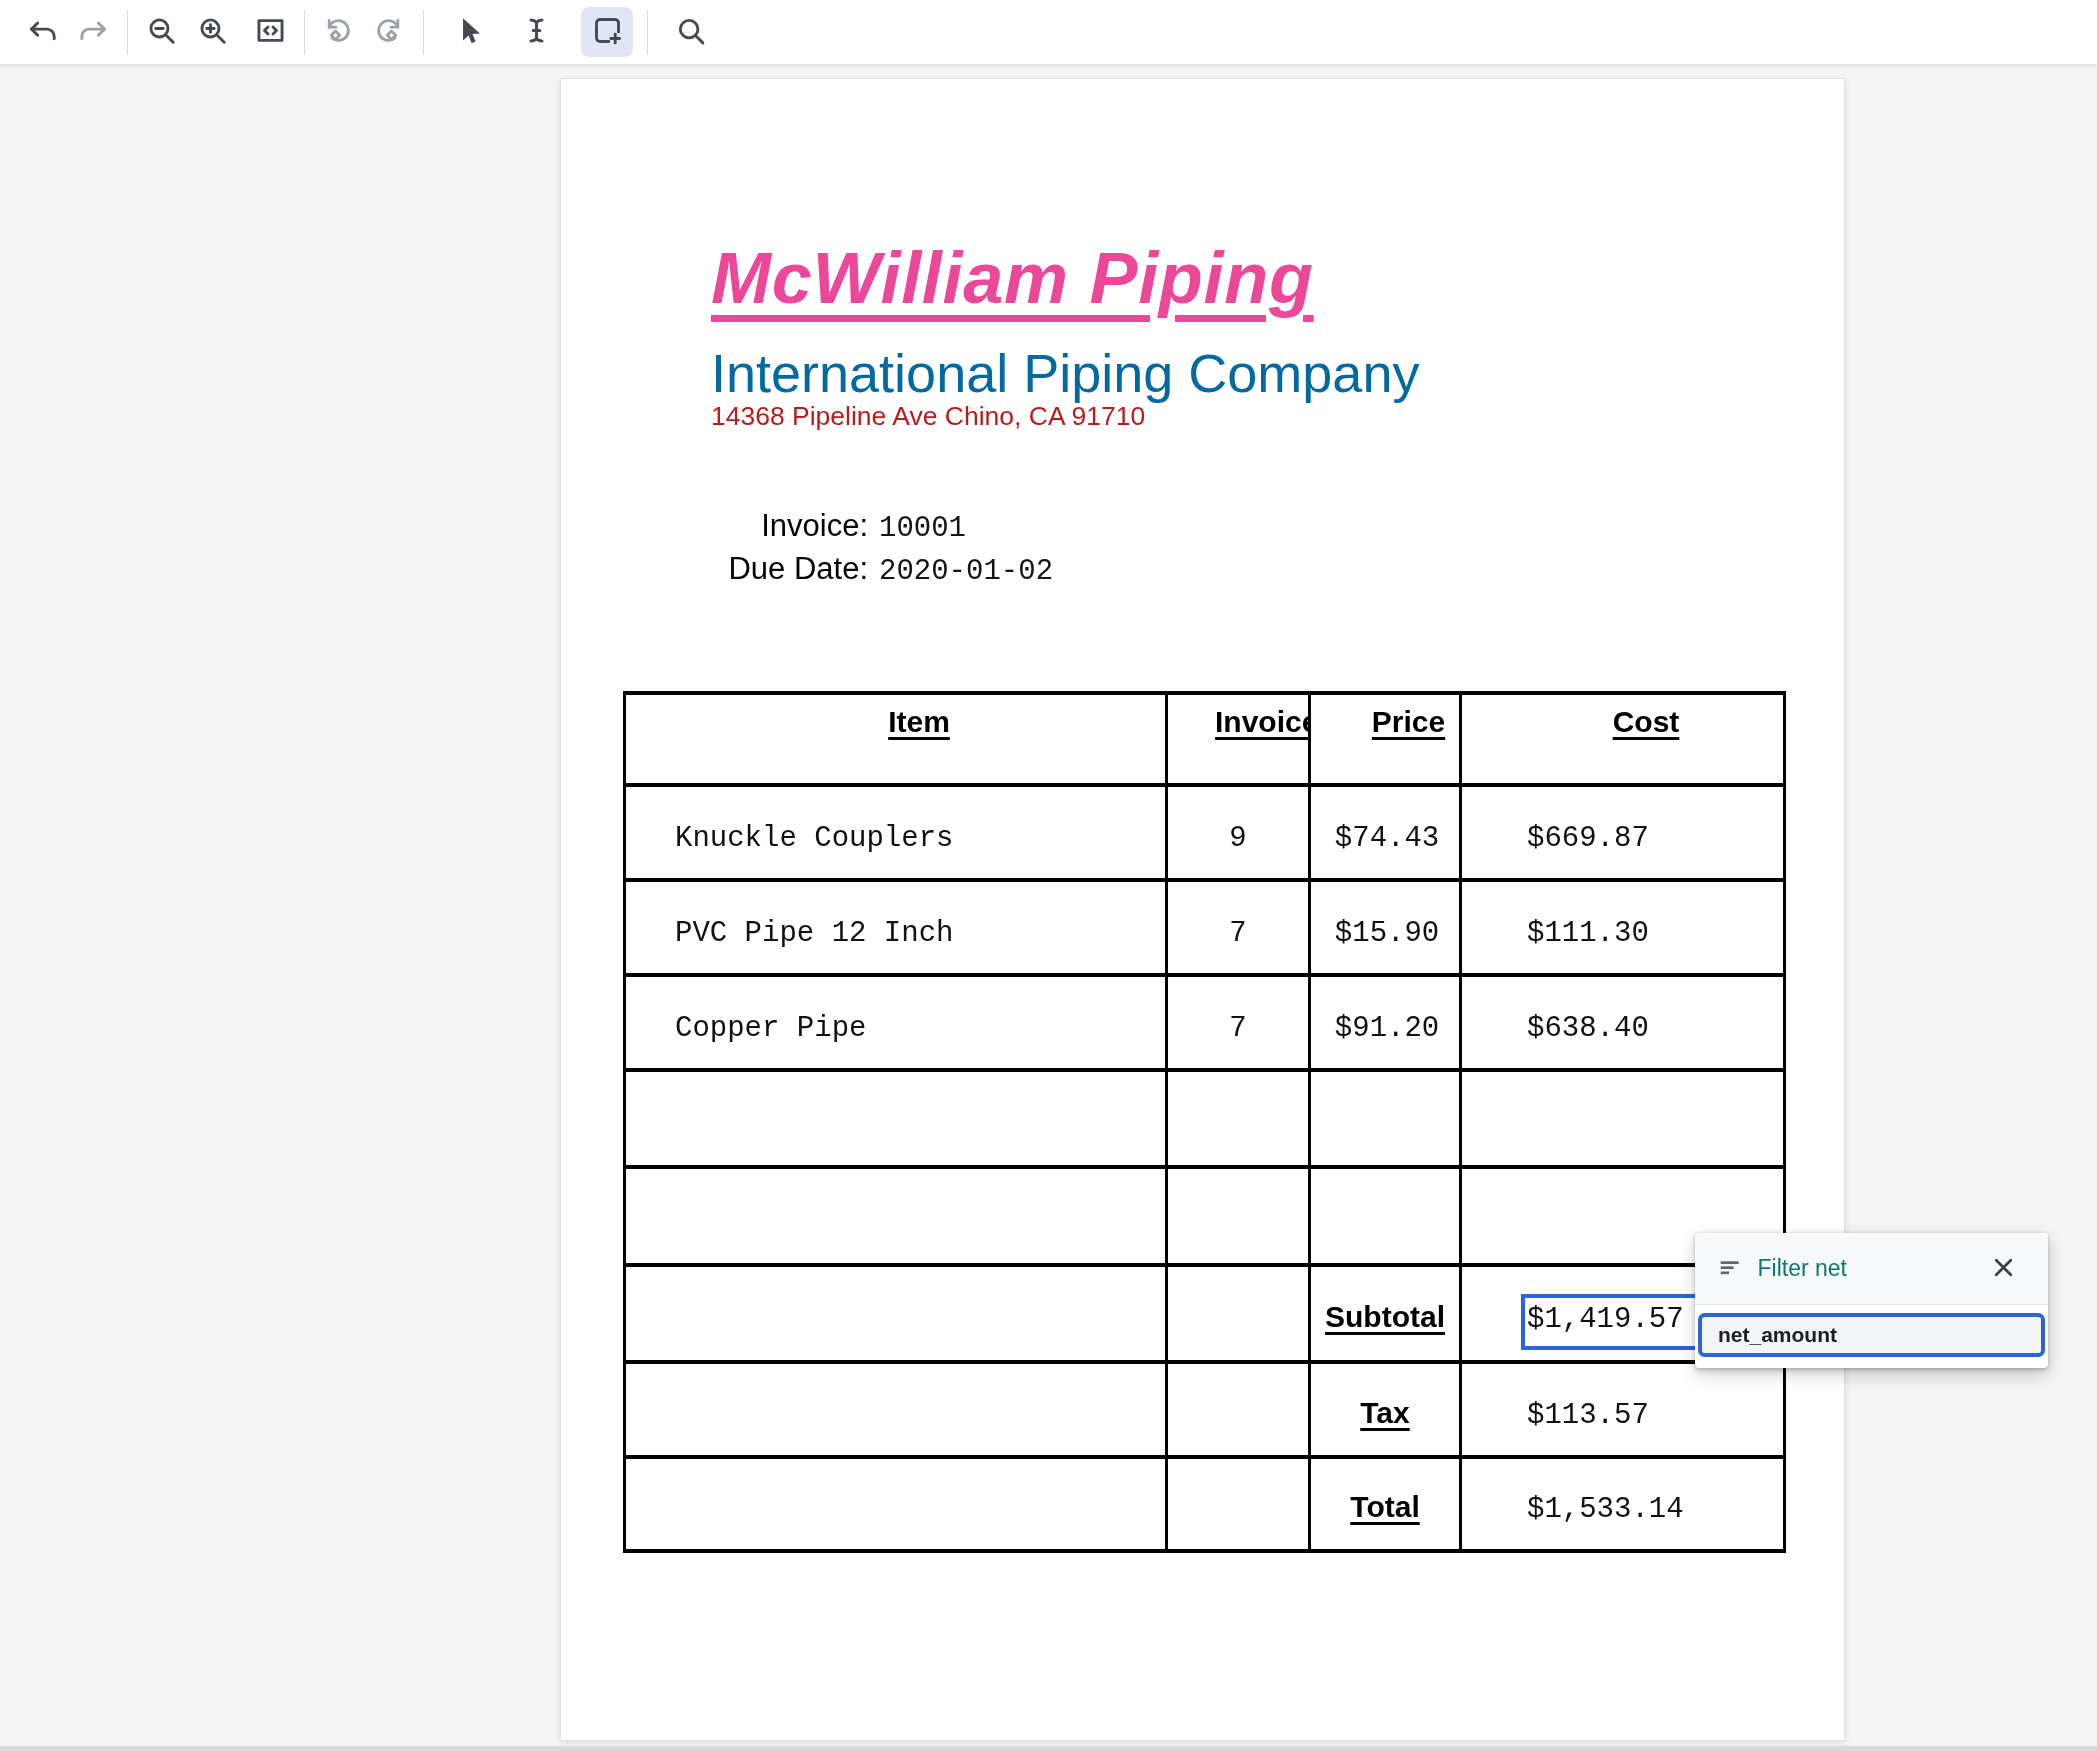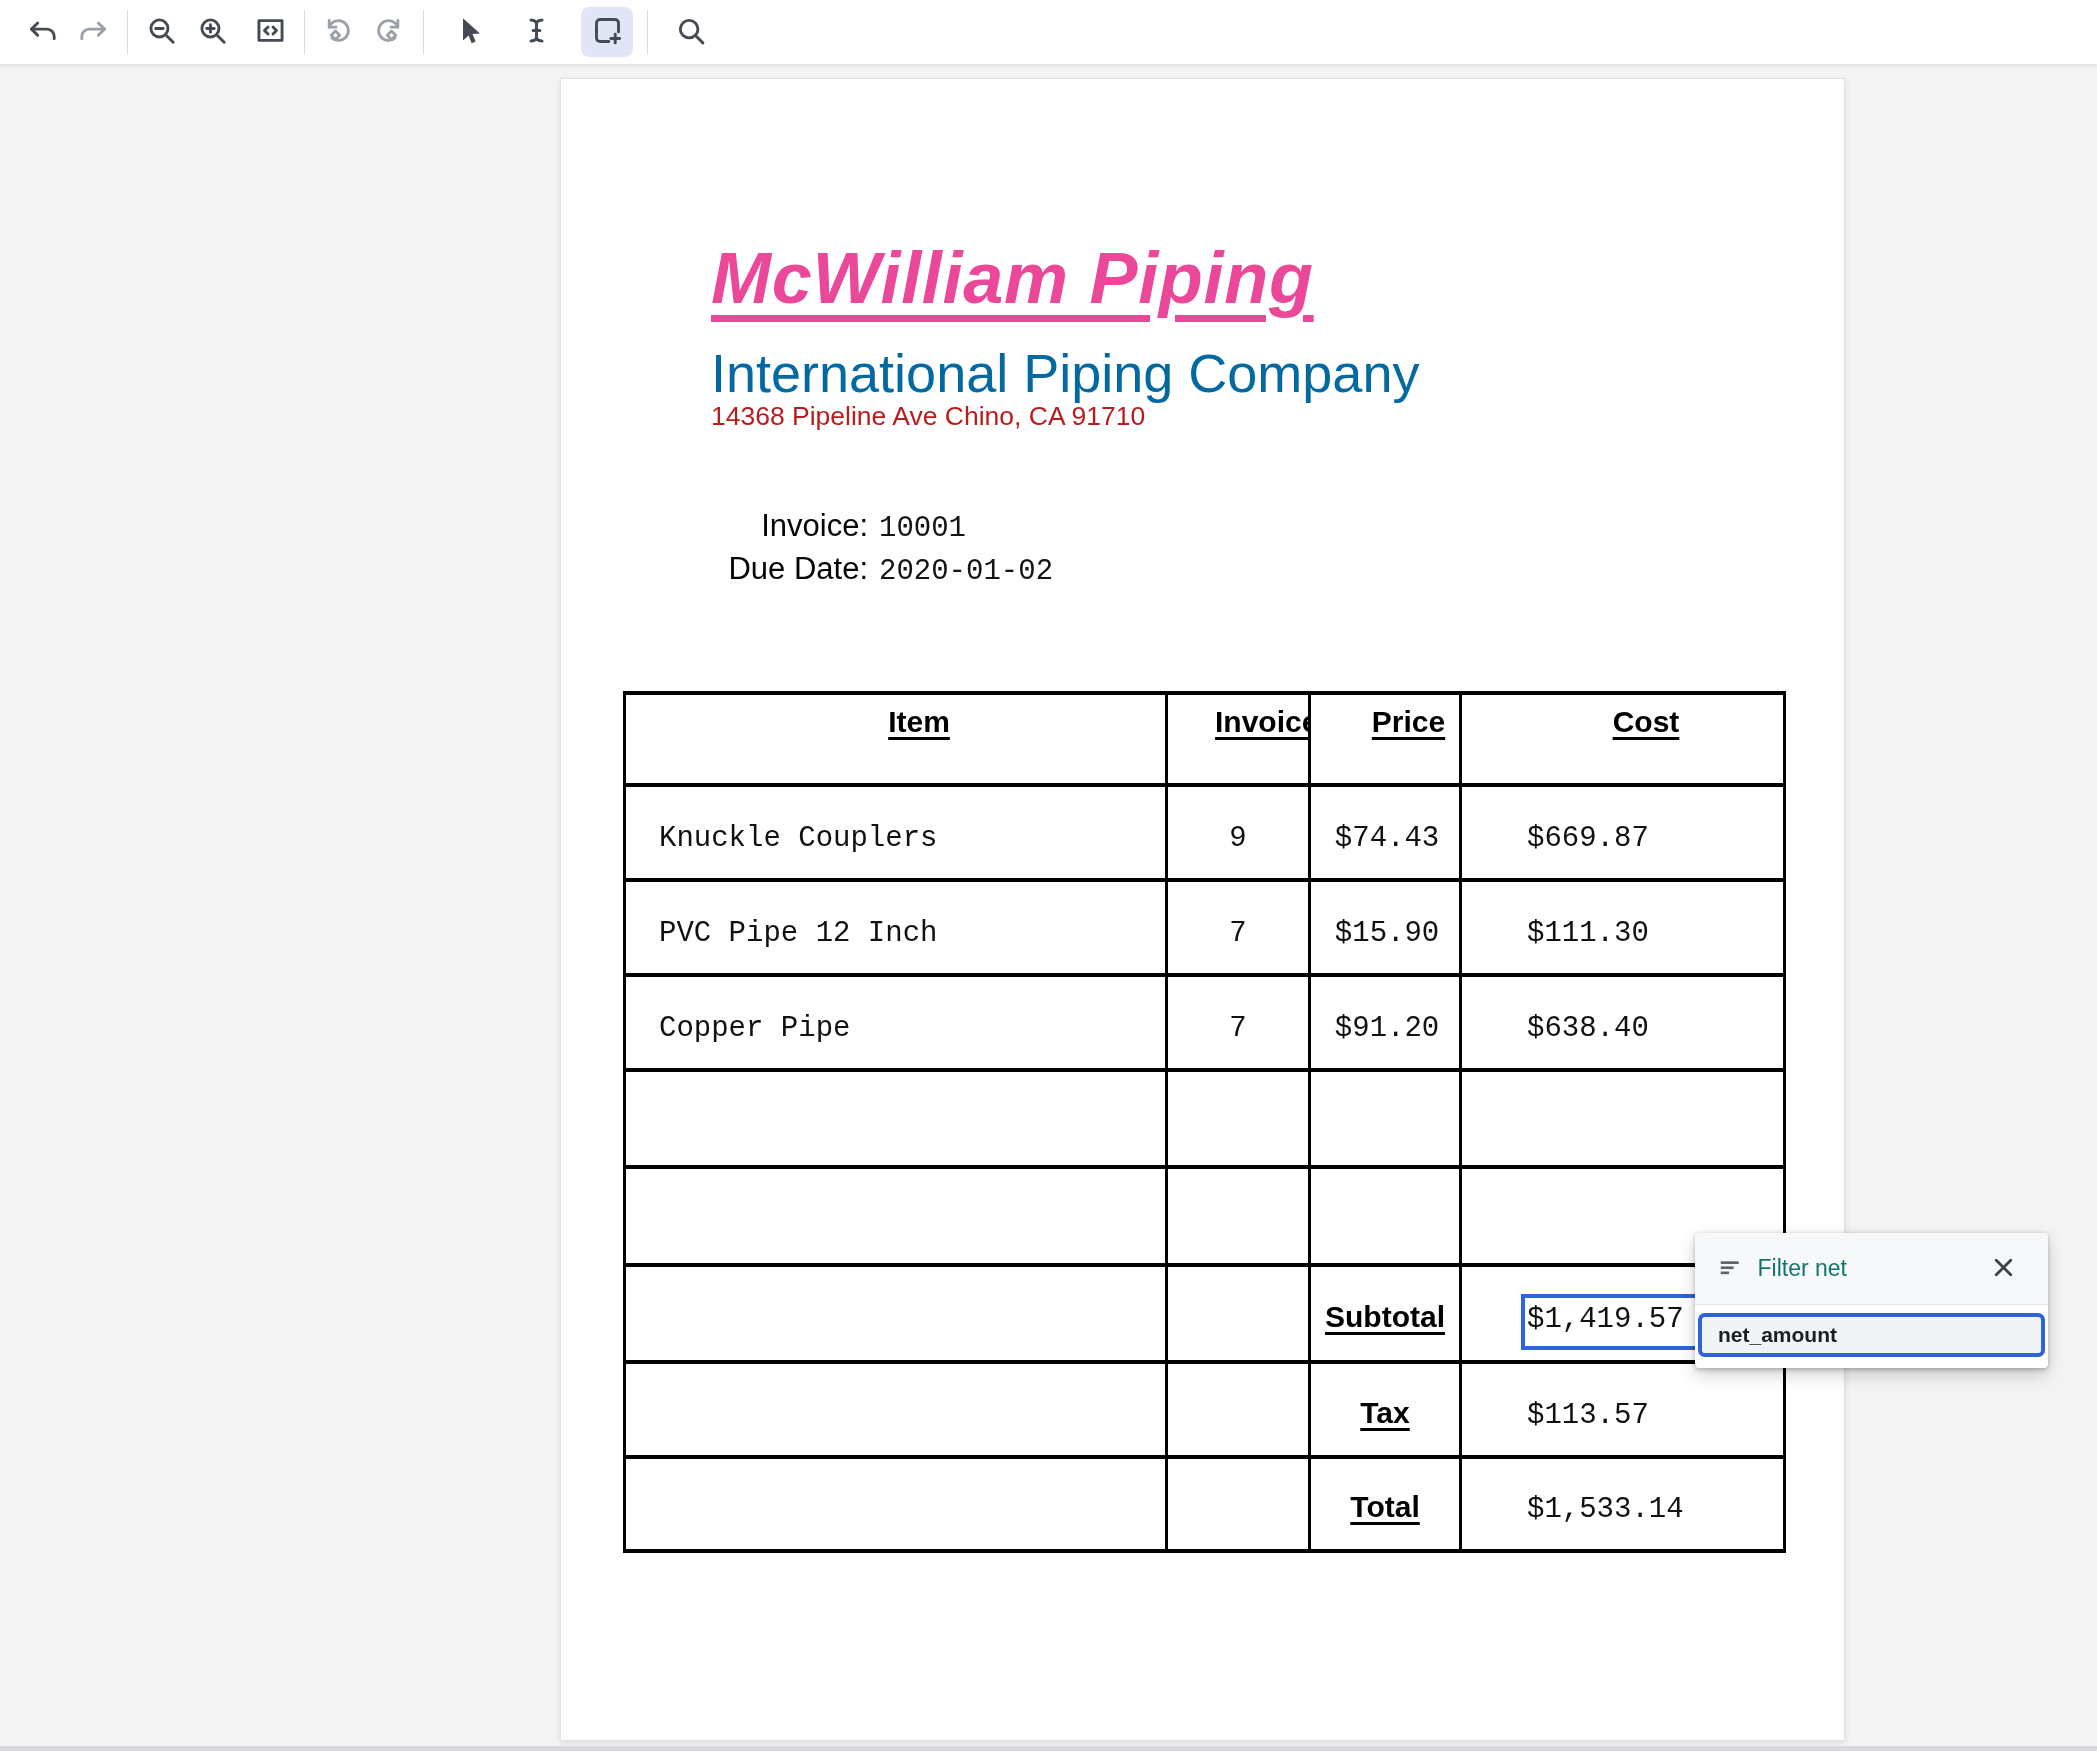--- a/index.html
+++ b/index.html
@@ -82,21 +82,21 @@
   }
   table.invoice tr.hdr td {
     vertical-align:top; padding-top:9.5px;
     text-align:center;
     padding-left:47px;
   }
   .hcell {
     font-size:30px; font-weight:bold;
     text-decoration:underline; text-decoration-thickness:2.7px; text-underline-offset:4.8px;
   }
-  td.c-item  { padding-left:33px; }
+  td.c-item  { padding-left:49px; }
   td.c-qty   { text-align:center; }
   td.c-price { padding-left:4.1px;text-align:center; }
   td.c-cost  { padding-left:65px; }
   .cellmono { font-size:29px; color:#111; padding-top:11px; display:block; }
   td.sum-label { text-align:center; padding-left:0; }
   .sum-lbl {
     font-size:30px; font-weight:bold; display:inline-block; padding-top:6.8px;
     text-decoration:underline; text-decoration-thickness:2.7px; text-underline-offset:4.8px;
   }
 

